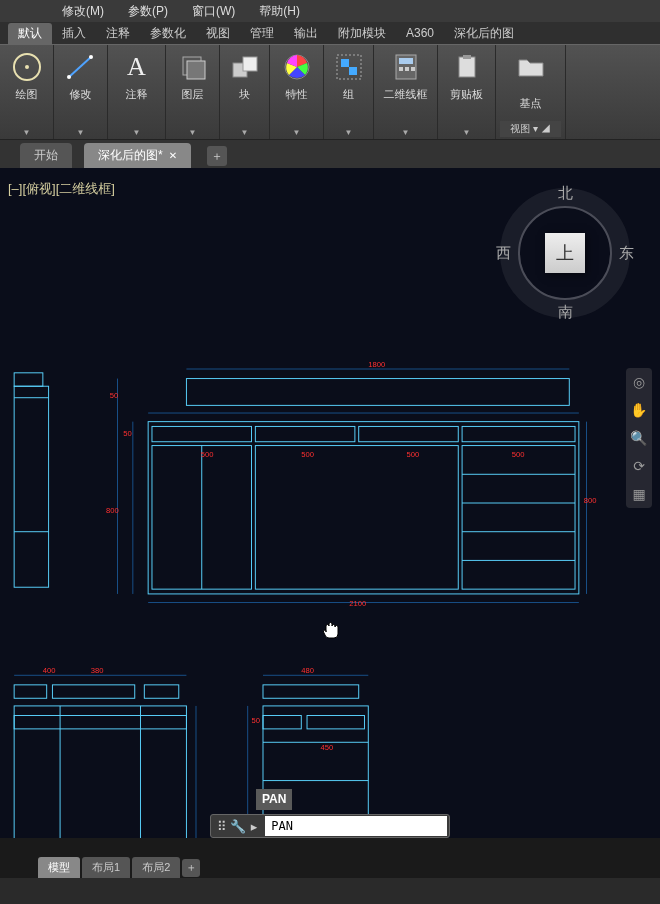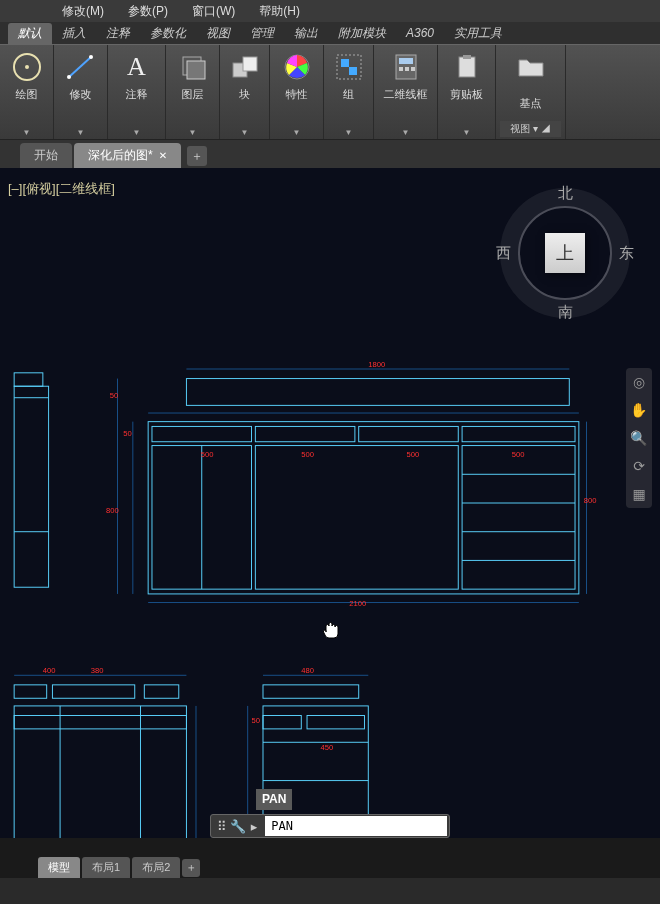--- a/index.html
+++ b/index.html
@@ -2,30 +2,30 @@
 <html><head>
 <meta charset="utf-8">
 <style>
 * { margin: 0; padding: 0; box-sizing: border-box; font-family: "Microsoft YaHei", Arial, sans-serif; }
 body { width: 660px; height: 904px; background: #1a1a1a; overflow: hidden; position: relative; }
 
 .menubar { background: #3a3a3a; height: 22px; display: flex; align-items: center; padding-left: 50px; }
 .menubar span { color: #ddd; font-size: 12px; padding: 0 12px; cursor: default; }
 
 .tabbar { background: #2f2f2f; height: 22px; display: flex; align-items: center; padding-left: 8px; }
-.tab { color: #ccc; font-size: 12px; padding: 2px 10px; cursor: default; font-style: italic; }
+.tab { color: #ccc; font-size: 12px; padding: 2px 10px; cursor: default; }
 .tab.active { background: #666; color: #fff; border-radius: 3px 3px 0 0; }
 
 .ribbon { background: linear-gradient(#525252, #3a3a3a); height: 96px; display: flex; border-top: 1px solid #666; border-bottom: 1px solid #222; }
 .panel { border-right: 1px solid #2a2a2a; display: flex; flex-direction: column; align-items: center; justify-content: space-between; padding: 6px 4px 2px; min-width: 50px; position: relative; }
 .panel-icon { width: 32px; height: 32px; display: flex; align-items: center; justify-content: center; }
 .panel-label { color: #ddd; font-size: 11px; margin-top: 4px; }
 .panel-arrow { color: #aaa; font-size: 8px; margin-top: auto; }
 
-.filetabs { background: #333; height: 28px; display: flex; align-items: flex-end; padding-left: 20px; gap: 2px; }
+.filetabs { background: #333; height: 28px; display: flex; align-items: flex-end; padding-left: 20px; gap: 12px; }
 .filetab { background: #555; color: #ccc; font-size: 12px; padding: 4px 14px; border-radius: 4px 4px 0 0; display: flex; align-items: center; gap: 6px; }
 .filetab.active { background: #888; color: #fff; }
 .filetab-close { font-size: 10px; }
 .filetab-add { width: 20px; height: 20px; background: #555; border-radius: 3px; color: #ccc; display: flex; align-items: center; justify-content: center; font-size: 12px; margin-left: 4px; margin-bottom: 2px; }
 
 .viewport { position: absolute; top: 168px; left: 0; right: 0; bottom: 66px; background: #0a0d1a; overflow: hidden; }
 .vp-label { position: absolute; top: 12px; left: 8px; color: #d6cfa0; font-size: 13px; }
 
 .viewcube { position: absolute; top: 20px; right: 30px; width: 130px; height: 130px; }
 .vc-ring { position: absolute; inset: 0; border: 20px solid rgba(120,120,130,0.15); border-radius: 50%; }
@@ -74,21 +74,21 @@
 <div class="tabbar">
   <span class="tab active">默认</span>
   <span class="tab">插入</span>
   <span class="tab">注释</span>
   <span class="tab">参数化</span>
   <span class="tab">视图</span>
   <span class="tab">管理</span>
   <span class="tab">输出</span>
   <span class="tab">附加模块</span>
   <span class="tab">A360</span>
-  <span class="tab">实用工具</span>
+  <span class="tab">深化后的图</span>
 </div>
 
 <div class="ribbon">
   <div class="panel" style="width:54px">
     <div class="panel-icon">
       <svg width="32" height="32">
           <circle cx="16" cy="16" r="13" fill="none" stroke="#e8e0b0" stroke-width="2"></circle>
           <circle cx="16" cy="16" r="2" fill="#e8e0b0"></circle>
         </svg>
     </div>

